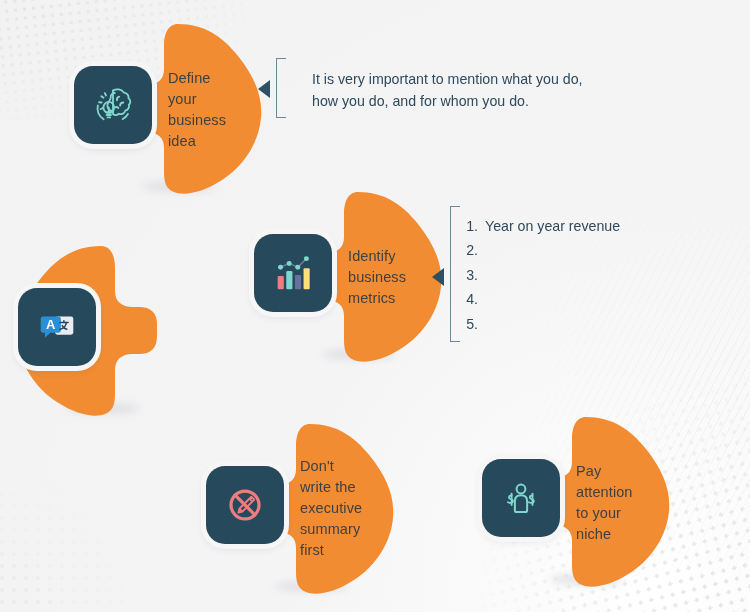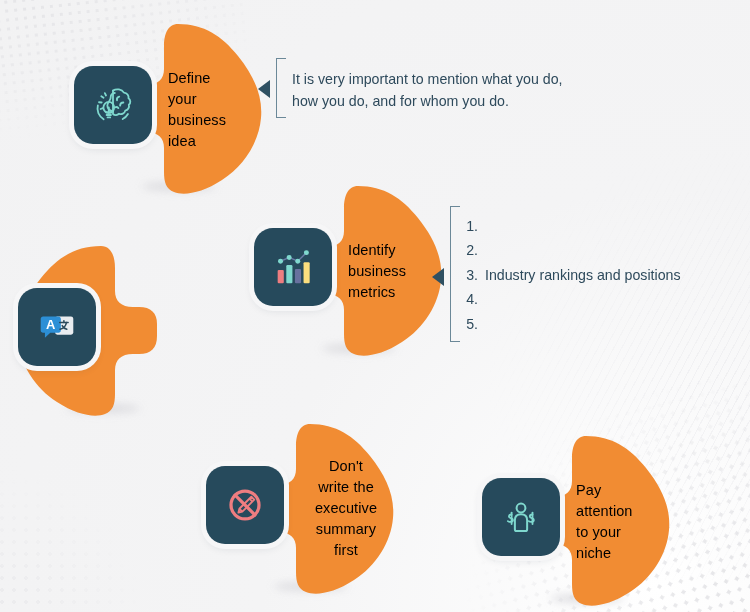--- a/index.html
+++ b/index.html
@@ -45,30 +45,30 @@
 
   
   .card{position:absolute;}
   .blob{position:absolute;overflow:visible;}
   .blob svg{display:block;}
   .shadow{position:absolute;height:9px;border-radius:50%;
     background:#d9d9dd;filter:blur(4.5px);opacity:.85;}
   .tile{position:absolute;border-radius:19px;background:#264a5c;
     box-shadow:0 0 0 5px #f6f6f7, 0 3px 10px rgba(30,50,65,.17);
     display:flex;align-items:center;justify-content:center;}
-  .blob-label{position:absolute;color:#000000;line-height:21px;
+  .blob-label{position:absolute;color:#404040;line-height:21px;
     font-size:14.5px;letter-spacing:.1px;white-space:pre-line;}
 
   
   .callout{position:absolute;}
   .callout .tri{position:absolute;width:0;height:0;
     border-top:9px solid transparent;border-bottom:9px solid transparent;
     border-right:12px solid #2f5062;}
   .bracket{position:absolute;border:1.6px solid #6b8898;border-right:none;}
-  .callout-text{position:absolute;color:#2e4a5c;font-size:14.2px;line-height:22px;white-space:pre-line;}
+  .callout-text{position:absolute;color:#2e4a5c;font-size:14.2px;line-height:22px;white-space:pre-line;margin-left:20px;}
   .num-list{position:absolute;margin:0;padding:0;list-style:none;color:#2e4a5c;font-size:14.2px;}
   .num-list li{display:flex;gap:7px;line-height:24.4px;}
   .num-list .n{width:16px;text-align:right;flex:none;}
 </style>
 </head>
 <body>
 
 <div class="bg-base"></div>
 <div class="dots-tl"></div>
 <div class="streak"></div>
@@ -126,21 +126,21 @@
 idea</div>
 </div>
 
 <div class="callout" style="left:258px;top:58px;width:360px;height:62px;">
   <div class="tri" style="left:0;top:22px;"></div>
   <div class="bracket" style="left:18px;top:0;width:9px;height:58px;"></div>
   <div class="callout-text" style="left:34px;top:10px;width:330px;">It is very important to mention what you do,
 how you do, and for whom you do.</div>
 </div>
 
-<div class="card" style="left:248px;top:180px;width:200px;height:180px;">
+<div class="card" style="left:248px;top:186px;width:200px;height:180px;">
   <div class="shadow" style="left:74px;top:164px;width:74px;"></div>
   <div class="blob" style="left:50px;top:4px;">
     <svg width="150" height="176" viewBox="0 0 150 176">
       <use href="#blob-r" fill="#F18C33"></use>
     </svg>
   </div>
   <div class="tile" style="left:6px;top:48px;width:78px;height:78px;">
     <svg width="46" height="46" viewBox="0 0 48 48">
       <rect x="8" y="27" width="6.4" height="14" rx="1.2" fill="#EE7D80"></rect>
       <rect x="17" y="22" width="6.4" height="19" rx="1.2" fill="#7FD8CE"></rect>
@@ -157,27 +157,27 @@
 business
 metrics</div>
 </div>
 
 <div class="callout" style="left:432px;top:206px;width:310px;height:140px;">
   <div class="tri" style="left:0;top:62px;"></div>
   <div class="bracket" style="left:18px;top:0;width:9px;height:134px;"></div>
   <ul class="num-list" style="left:30px;top:8px;width:278px;">
     <li>
       <span class="n">1.</span>
+      <span>Year on year revenue</span>
     </li>
     <li>
       <span class="n">2.</span>
     </li>
     <li>
       <span class="n">3.</span>
-      <span>Industry rankings and positions</span>
     </li>
     <li>
       <span class="n">4.</span>
     </li>
     <li>
       <span class="n">5.</span>
     </li>
   </ul>
 </div>
 
@@ -196,21 +196,21 @@
       <g stroke="#2B4A5C" stroke-width="1.6" stroke-linecap="round" fill="none">
         <path d="M26.8 19.4h8.8"></path>
         <path d="M31.2 17.4v2"></path>
         <path d="M33.8 19.4c-.5 3.4-3.2 6-6.6 7"></path>
         <path d="M29.4 22.6c.9 1.9 2.6 3.2 4.8 3.8"></path>
       </g>
     </svg>
   </div>
 </div>
 
-<div class="card" style="left:200px;top:418px;width:200px;height:180px;text-align:center;">
+<div class="card" style="left:200px;top:418px;width:200px;height:180px;">
   <div class="shadow" style="left:74px;top:164px;width:74px;"></div>
   <div class="blob" style="left:50px;top:4px;">
     <svg width="150" height="176" viewBox="0 0 150 176">
       <use href="#blob-r" fill="#F18C33"></use>
     </svg>
   </div>
   <div class="tile" style="left:6px;top:48px;width:78px;height:78px;">
     <svg width="46" height="46" viewBox="0 0 48 48">
       <circle cx="24" cy="24" r="14.6" fill="none" stroke="#EE7D80" stroke-width="3.4"></circle>
       <g stroke="#EE7D80" stroke-width="1.9" fill="none" stroke-linejoin="round">
@@ -221,21 +221,21 @@
       <path d="M13.7 13.7l20.6 20.6" stroke="#EE7D80" stroke-width="3.4" stroke-linecap="round"></path>
     </svg>
   </div>
   <div class="blob-label" style="left:100px;top:38px;width:92px;">Don't
 write the
 executive
 summary
 first</div>
 </div>
 
-<div class="card" style="left:476px;top:430px;width:200px;height:180px;">
+<div class="card" style="left:476px;top:411px;width:200px;height:180px;">
   <div class="shadow" style="left:74px;top:164px;width:74px;"></div>
   <div class="blob" style="left:50px;top:4px;">
     <svg width="150" height="176" viewBox="0 0 150 176">
       <use href="#blob-r" fill="#F18C33"></use>
     </svg>
   </div>
   <div class="tile" style="left:6px;top:48px;width:78px;height:78px;">
     <svg width="46" height="46" viewBox="0 0 48 48">
       <g fill="none" stroke="#7FD8CE" stroke-width="2.1" stroke-linecap="round" stroke-linejoin="round">
         <circle cx="24" cy="14.6" r="4.6"></circle>

